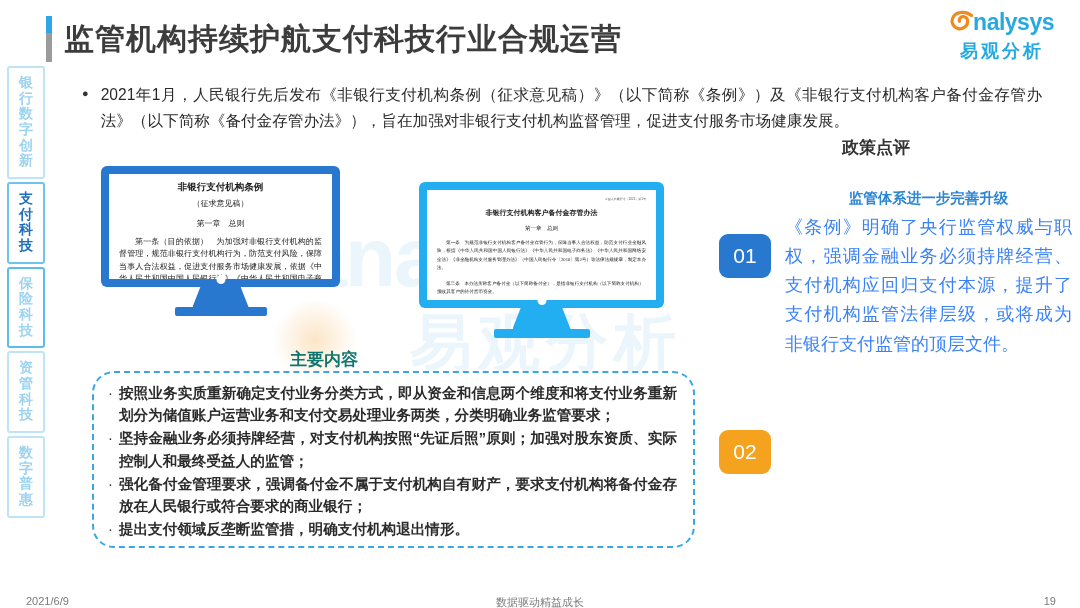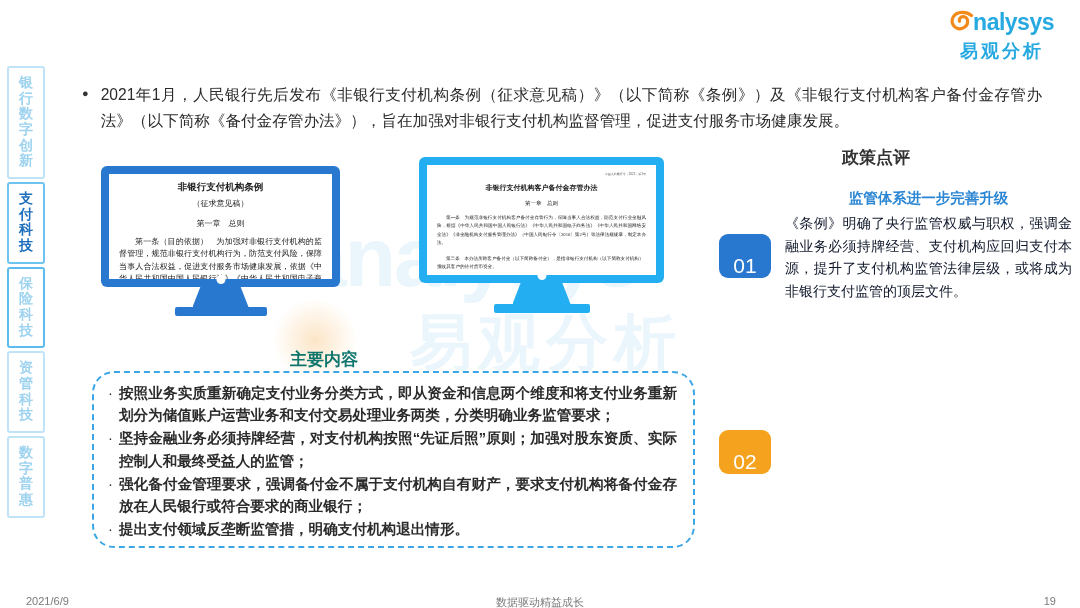--- a/index.html
+++ b/index.html
@@ -156,21 +156,21 @@
   }
 
   
   #monitor1 { left: 101px; top: 166px; }
   #monitor1 .mon-screen { width: 239px; height: 121px; background: #2878d0; }
   #monitor1 .mon-neck { top: 121px; width: 56px; height: 20px;
     background: #2878d0; clip-path: polygon(14% 0, 86% 0, 100% 100%, 0 100%); }
   #monitor1 .mon-base { top: 141px; width: 92px; height: 9px; background: #2878d0; }
 
   
-  #monitor2 { left: 419px; top: 157px; }
+  #monitor2 { left: 419px; top: 182px; }
   #monitor2 .mon-screen { width: 245px; height: 126px; background: #22aef0; }
   #monitor2 .mon-neck { top: 126px; width: 58px; height: 21px;
     background: #22aef0; clip-path: polygon(14% 0, 86% 0, 100% 100%, 0 100%); }
   #monitor2 .mon-base { top: 147px; width: 96px; height: 9px; background: #22aef0; }
 
   .doc-title {
     text-align: center;
     font-weight: bold;
     color: #1a1a1a;
     font-family: "Liberation Serif", "DejaVu Serif", serif;
@@ -221,53 +221,53 @@
     line-height: 1.52;
     color: #2b2b2b;
     margin-bottom: 1px;
   }
   .cb-dot { margin-right: 6px; line-height: 1.52; }
   .cb-text { flex: 1; text-align: justify; font-weight: bold; }
 
   
   .policy-title {
     position: absolute;
-    left: 842px; top: 146px;
+    left: 842px; top: 136px;
     font-size: 17px; font-weight: bold;
     color: #333333;
     z-index: 4;
   }
   .badge {
     position: absolute;
     width: 52px; height: 44px;
     border-radius: 9px;
     color: #ffffff;
     font-size: 21px;
-    display: flex; align-items: flex-end; justify-content: center;
+    display: flex; align-items: center; justify-content: center;
     z-index: 5;
   }
   #badge1 { left: 719px; top: 234px; background: #2878d0; }
   #badge2 { left: 719px; top: 430px; background: #f5a31e; }
 
   .policy-block { position: absolute; width: 287px; z-index: 4; }
   #policy1 { left: 785px; top: 189px; }
   #policy2 { left: 785px; top: 372px; }
 
   .policy-head {
     text-align: center;
     font-size: 14.5px;
     font-weight: bold;
     margin-bottom: 5px;
   }
   #policy1 .policy-head { color: #2b86d4; }
   #policy2 .policy-head { color: #f2a12a; }
   .policy-body {
-    font-size: 14px;
+    font-size: 18px;
     line-height: 1.62;
-    color: #0f172a;
+    color: #3b82f6;
     text-align: justify;
     font-family: "Liberation Serif", "DejaVu Serif", serif;
   }
 
   
   .footer {
     position: absolute;
     left: 0; bottom: 13px;
     width: 1080px;
     z-index: 3;
@@ -282,20 +282,24 @@
 <body>
 
 <div id="slide">
 
   <div class="watermark">
     <div class="wm-en">analysys</div>
     <div class="wm-cn">易观分析</div>
   </div>
   <div class="wm-blob"></div>
 
+  <div class="title-row">
+    <div class="title-accent"></div>
+    <div class="page-title">监管机构持续护航支付科技行业合规运营</div>
+  </div>
 
   <div class="logo">
     <div class="logo-top">
       <svg class="logo-a" width="26" height="25" viewBox="0 0 26 25">
         <path d="M21.5 5.5 C16 1 7 1.5 3.6 6.4 C0.4 11 2.6 17.5 8.2 18.6 C13.2 19.6 17.6 16 17.6 11.4 C17.6 8.2 15.3 6.2 12.6 6.6 C10.2 7 8.8 9.2 9.5 11.3" fill="none" stroke="#f18a1b" stroke-width="3.2" stroke-linecap="round"></path>
       </svg>
       <span class="logo-en">nalysys</span>
     </div>
     <div class="logo-cn">易观分析</div>
   </div>

